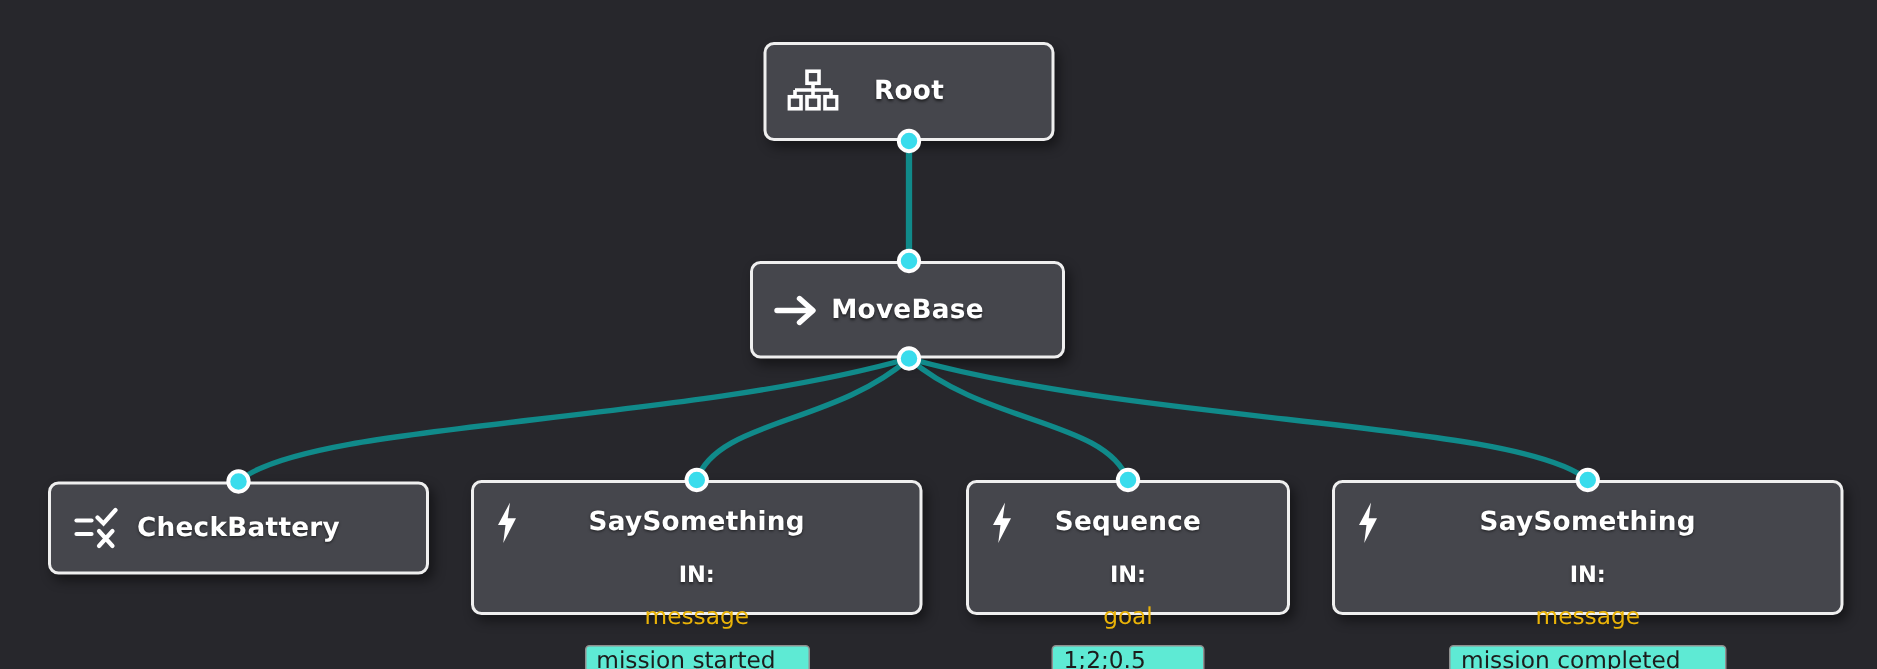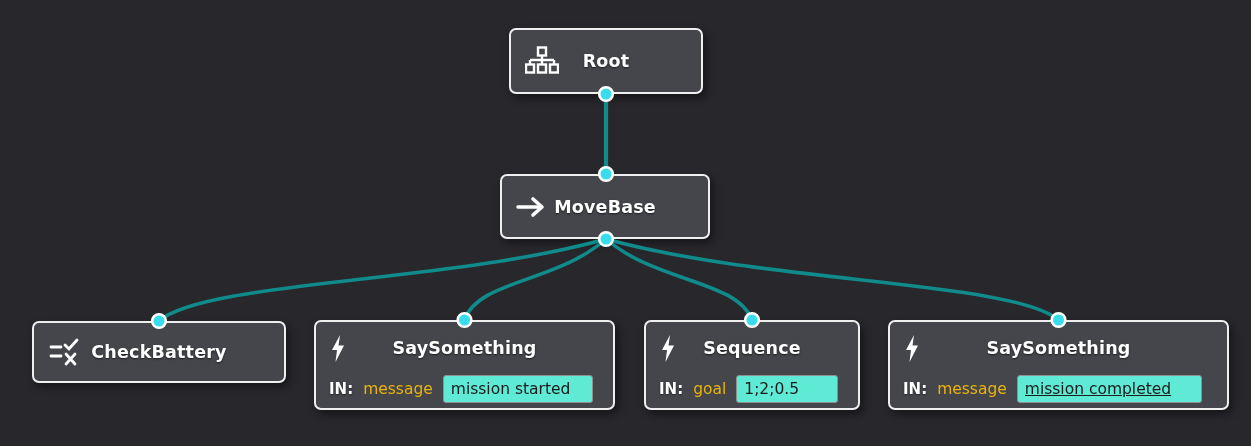--- a/index.html
+++ b/index.html
@@ -34,21 +34,21 @@
   }
   .one-row .node-header{height:100%;}
   .icon{position:absolute;left:14px;display:flex;align-items:center;}
   .node-title{
     font-weight:bold;color:#ffffff;font-size:17.5px;
     letter-spacing:.2px;
     text-shadow:0 1px 2px rgba(0,0,0,.6);
   }
   .node-row{
     display:flex;align-items:center;gap:10px;
-    padding:0 13px;height:30px;
+    padding:0 13px;height:30px;flex-direction:column;
   }
   .dir{color:#ffffff;font-weight:bold;font-size:15px;text-shadow:0 1px 2px rgba(0,0,0,.5);}
   .pname{color:#eab308;font-size:15.5px;}
   .pinput{
     background:#5eead4;
     border:1px solid #8f8f8f;
     border-radius:3px;
     color:#1c1c1c;
     font-size:15.5px;
     height:28px;

